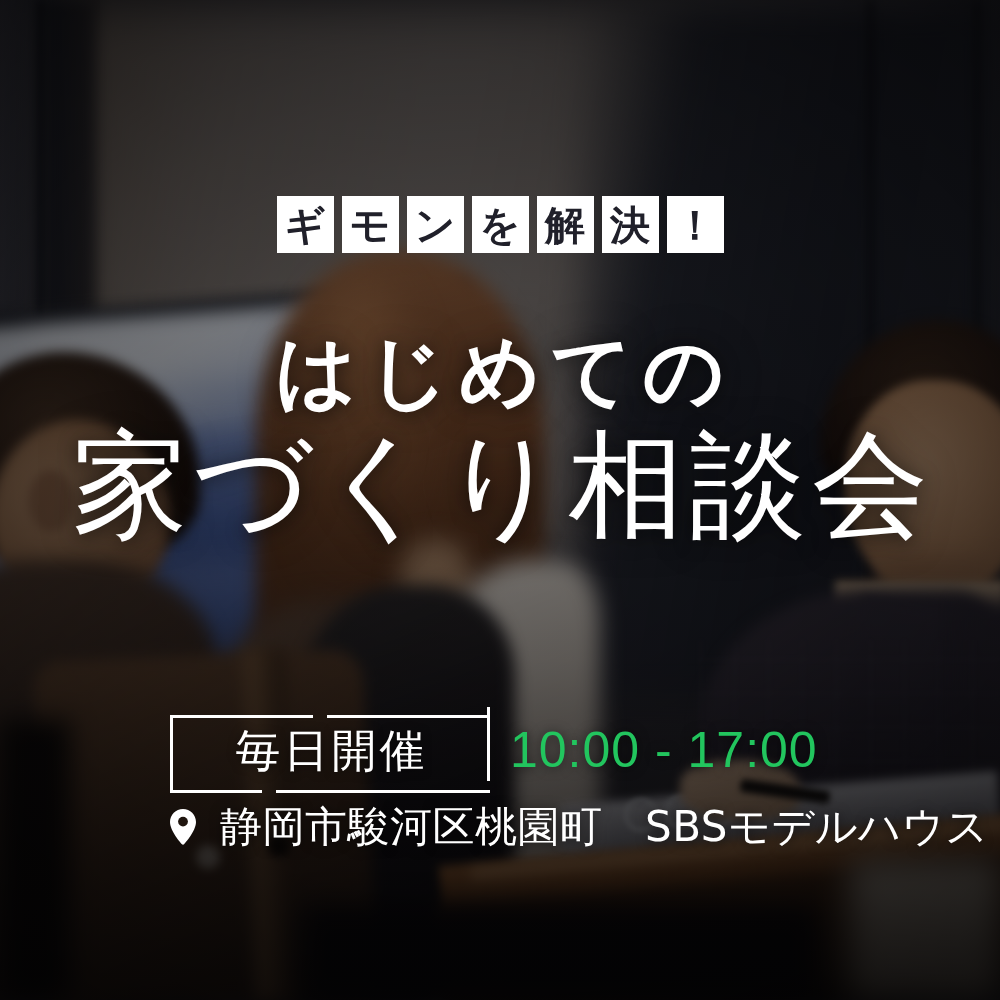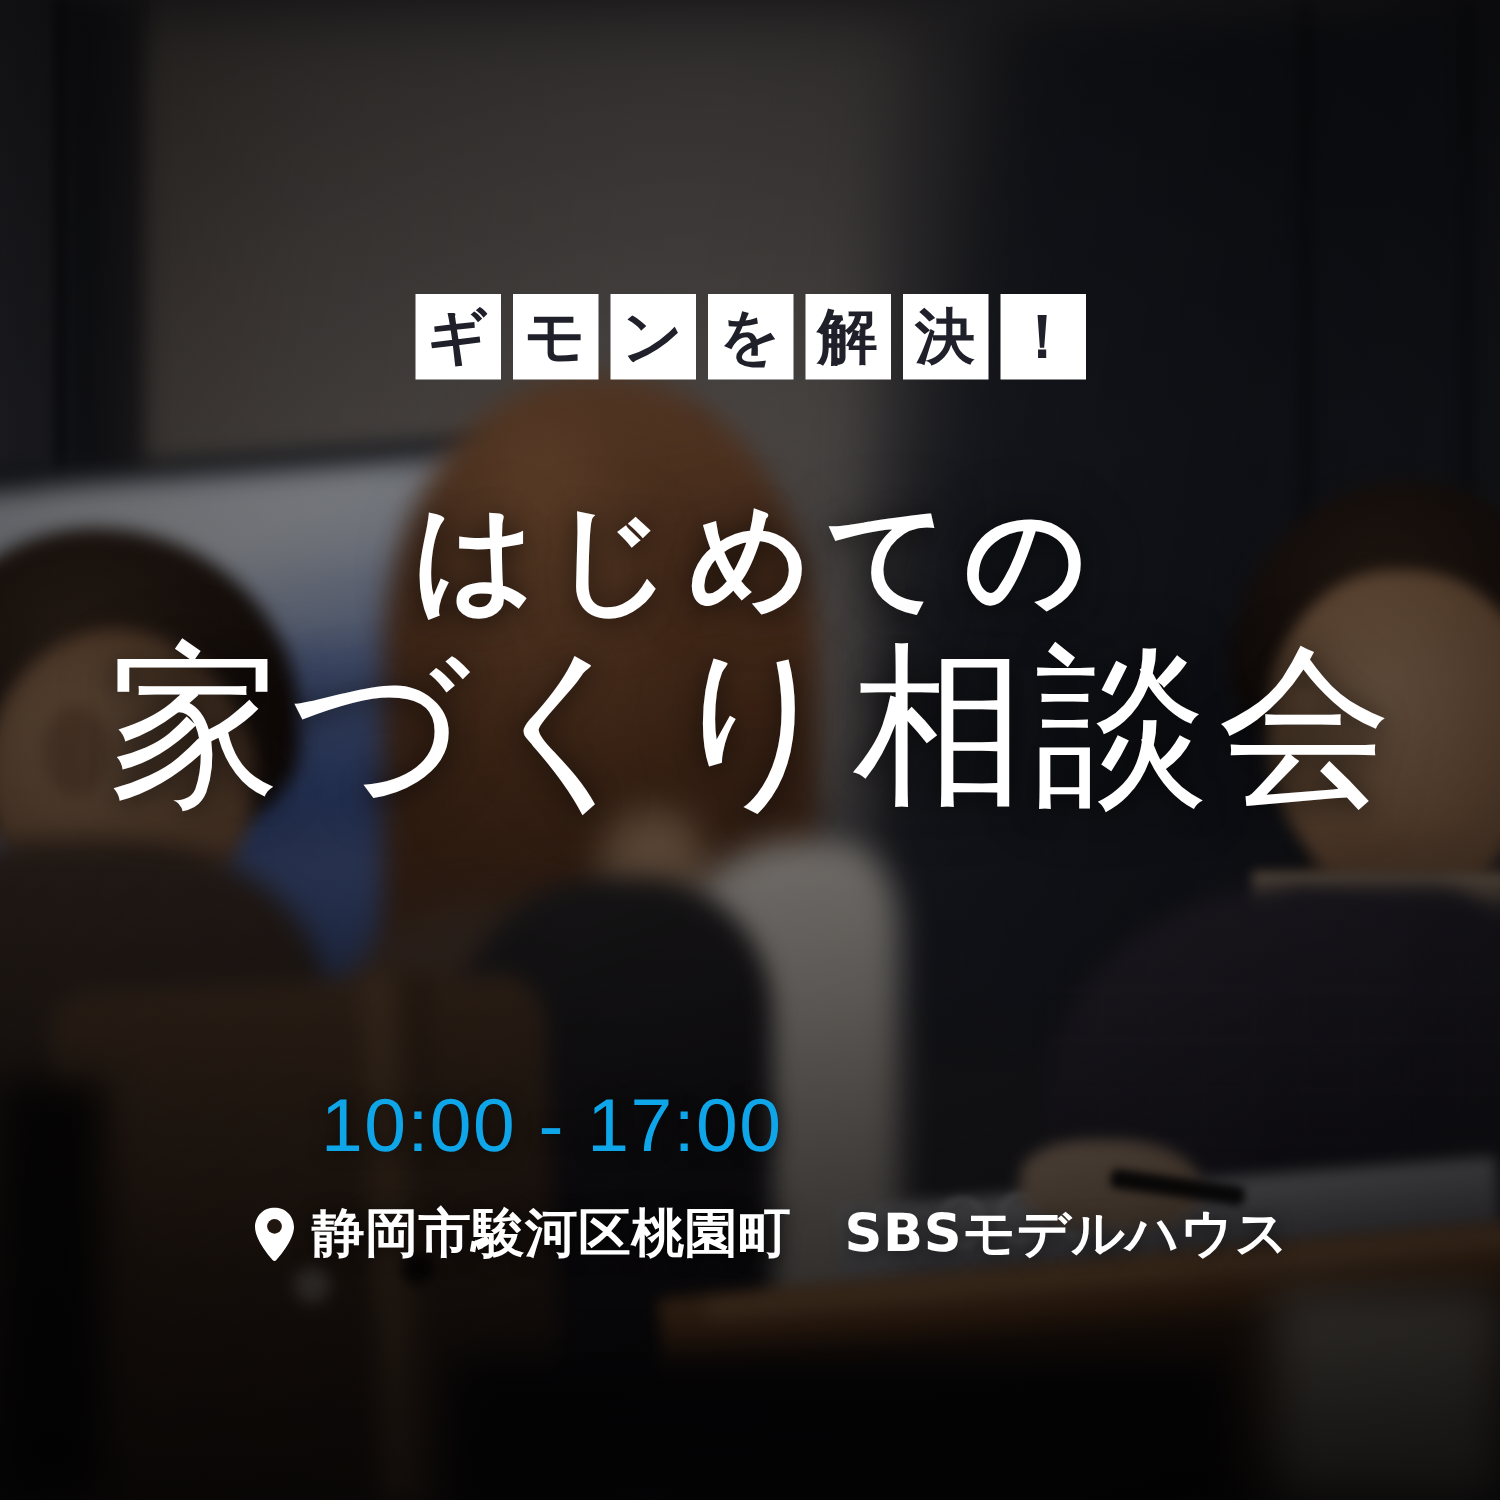--- a/index.html
+++ b/index.html
@@ -426,25 +426,25 @@
     font-size: 45px;
     font-weight: 400;
     color: #ffffff;
     letter-spacing: 3px;
     text-indent: 3px;
     line-height: 1;
     text-shadow: 0 1px 10px rgba(0,0,0,.55);
   }
 
   .time {
-    margin-left: 44px;
+    margin-left: 20px;
     font-family: "Liberation Sans", "DejaVu Sans", sans-serif;
     font-size: 50px;
     font-weight: 300;
-    color: #0ea5e9;
+    color: #22c55e;
     letter-spacing: 1px;
     line-height: 1;
     white-space: nowrap;
     text-shadow: 0 1px 12px rgba(0,0,0,.6);
   }
 
   
   .venue {
     display: flex;
     align-items: center;
@@ -452,27 +452,28 @@
   }
   .pin-icon {
     width: 26px;
     height: 36px;
     flex: 0 0 auto;
     margin-right: 12px;
     display: block;
   }
   .venue-text {
     font-family: "DejaVu Sans", "Liberation Sans", sans-serif;
-    font-size: 35px;
-    font-weight: 700;
+    font-size: 42px;
+    font-weight: 400;
     color: #ffffff;
     letter-spacing: .5px;
     line-height: 1.1;
     white-space: nowrap;
     text-shadow: 0 1px 12px rgba(0,0,0,.6);
+    margin-left: 12px;
   }
 </style>
 </head>
 <body>
 
 <div class="poster">
 
   <div class="photo">
     <div class="wall-left"></div>
     <div class="wall-grey"></div>
@@ -545,20 +546,29 @@
     </div>
 
     <div class="headline">
       <div class="headline-l1">はじめての</div>
       <div class="headline-l2">家づくり相談会</div>
     </div>
 
     <div class="info">
 
       <div class="info-row">
+        <div class="frame">
+          <span class="frame-line fl-left"></span>
+          <span class="frame-line fl-right"></span>
+          <span class="frame-line fl-top-a"></span>
+          <span class="frame-line fl-top-b"></span>
+          <span class="frame-line fl-bot-a"></span>
+          <span class="frame-line fl-bot-b"></span>
+          <span class="frame-label">毎日開催</span>
+        </div>
         <div class="time">10:00 - 17:00</div>
       </div>
 
       <div class="venue">
         <svg class="pin-icon" viewBox="0 0 26 36" aria-hidden="true">
           <path d="M13 0C5.82 0 0 5.82 0 13c0 9.1 11.2 21.4 11.68 21.92a1.78 1.78 0 0 0 2.64 0C14.8 34.4 26 22.1 26 13 26 5.82 20.18 0 13 0z" fill="#ffffff"></path>
           <circle cx="13" cy="12.6" r="4.9" fill="#20160f"></circle>
         </svg>
         <div class="venue-text">静岡市駿河区桃園町　SBSモデルハウス</div>
       </div>

